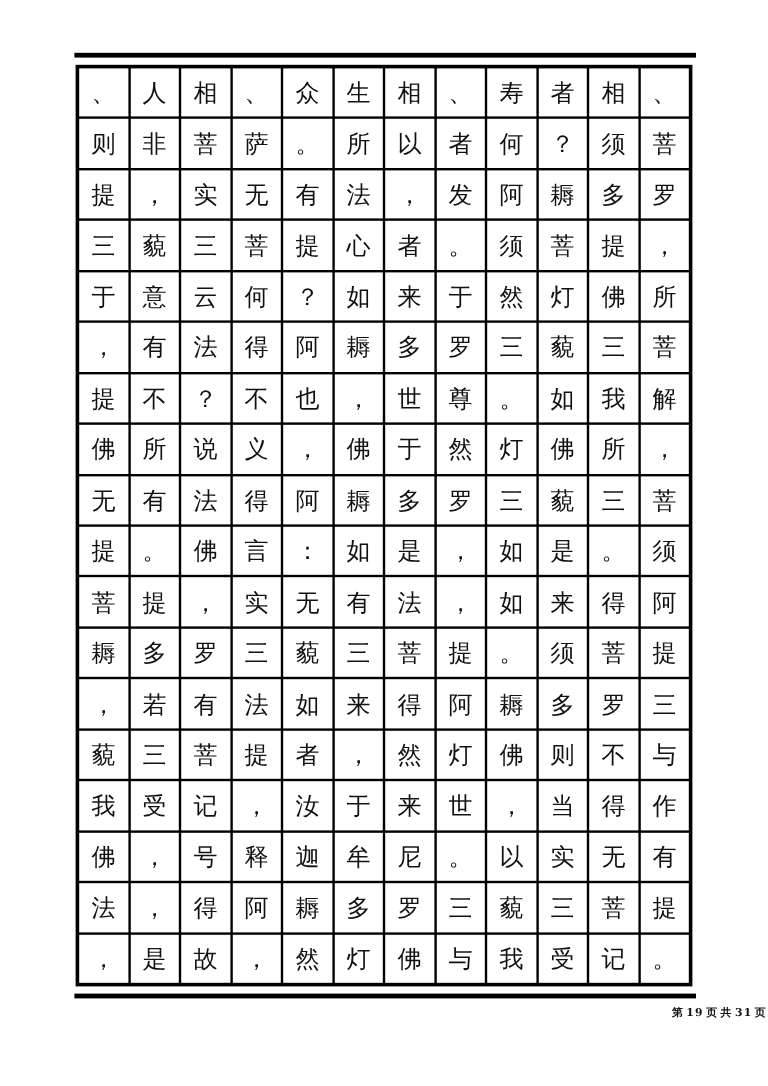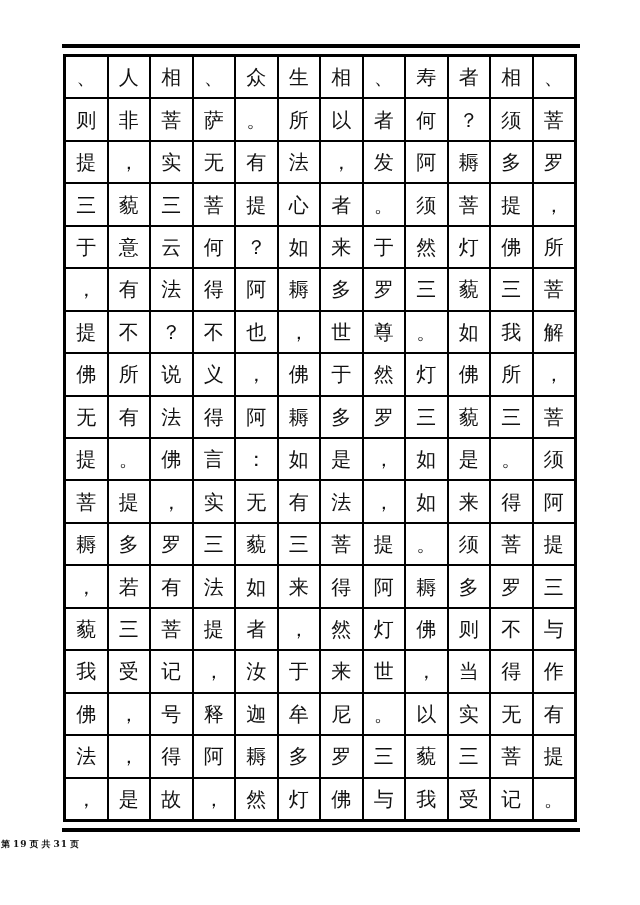--- a/index.html
+++ b/index.html
@@ -23,21 +23,21 @@
     }
     .c {
       background: #fff;
       display: flex; align-items: center; justify-content: center;
       font-size: 20px; line-height: 1; color: #111;
       font-family: "DejaVu Serif", serif;
       overflow: hidden;
     }
     .footer {
       position: absolute; top: 838px; left: 0; width: 640px;
-      text-align: left; font-size: 9px; font-weight: bold; color: #111;
+      text-align: right; font-size: 9px; font-weight: bold; color: #111;
       font-family: "DejaVu Serif", serif; letter-spacing: 1px;
     }
     .footer span { margin: 0 1px; }
   </style>
 </head>
 <body>
 
 <div class="rule top"></div>
 
 <div class="sheet">

